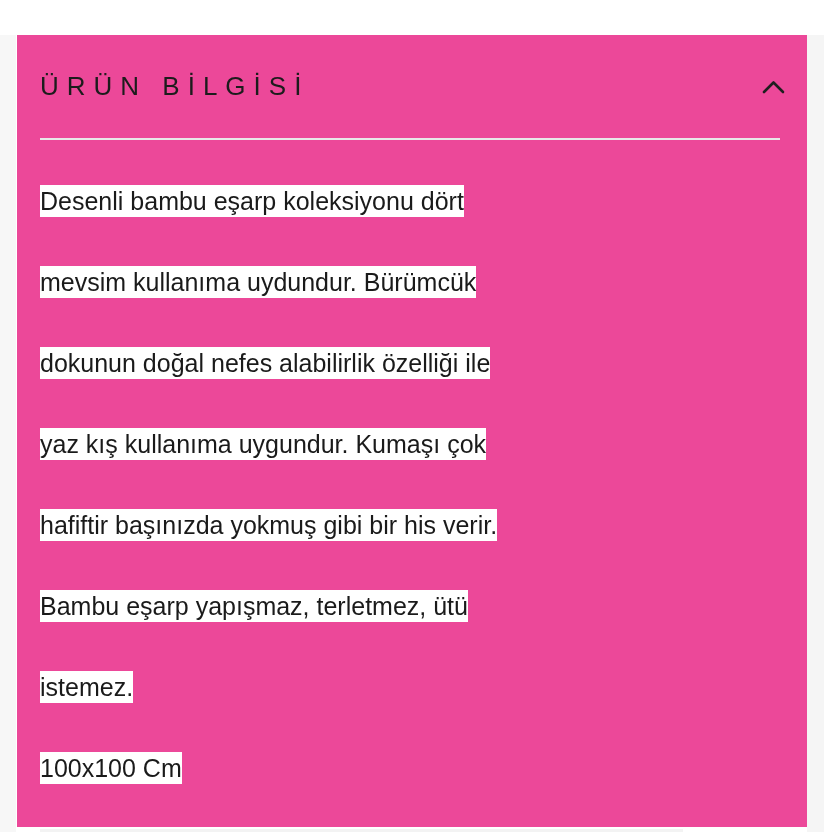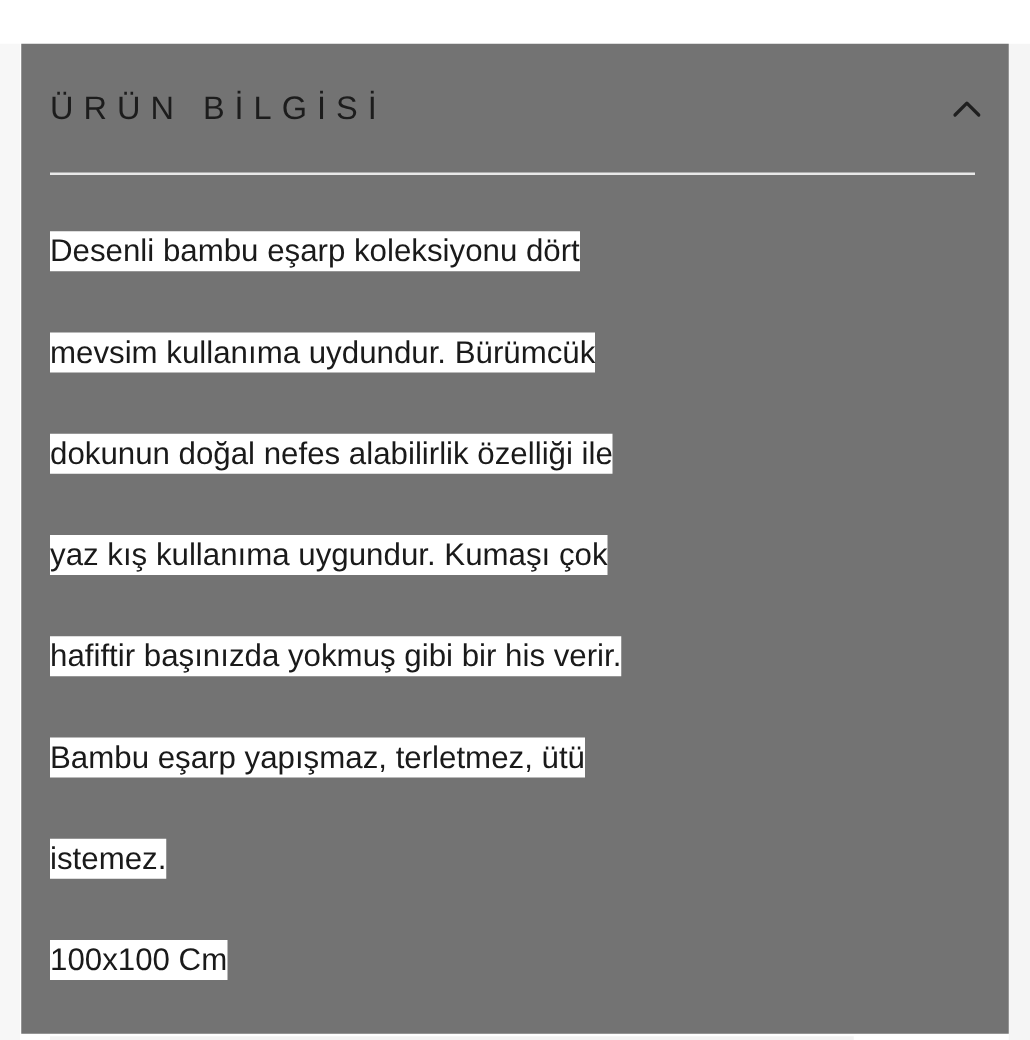--- a/index.html
+++ b/index.html
@@ -35,21 +35,21 @@
     background: #f5f5f5;
   }
 
   
   .card {
     position: absolute;
     left: 17px;
     top: 35px;
     width: 790px;
     height: 792px;
-    background: #737373;
+    background: #ec4899;
     box-sizing: border-box;
   }
 
   .accordion-header {
     height: 103px;
     display: flex;
     align-items: center;
     justify-content: space-between;
     padding: 0 22px 0 23px;
     box-sizing: border-box;

